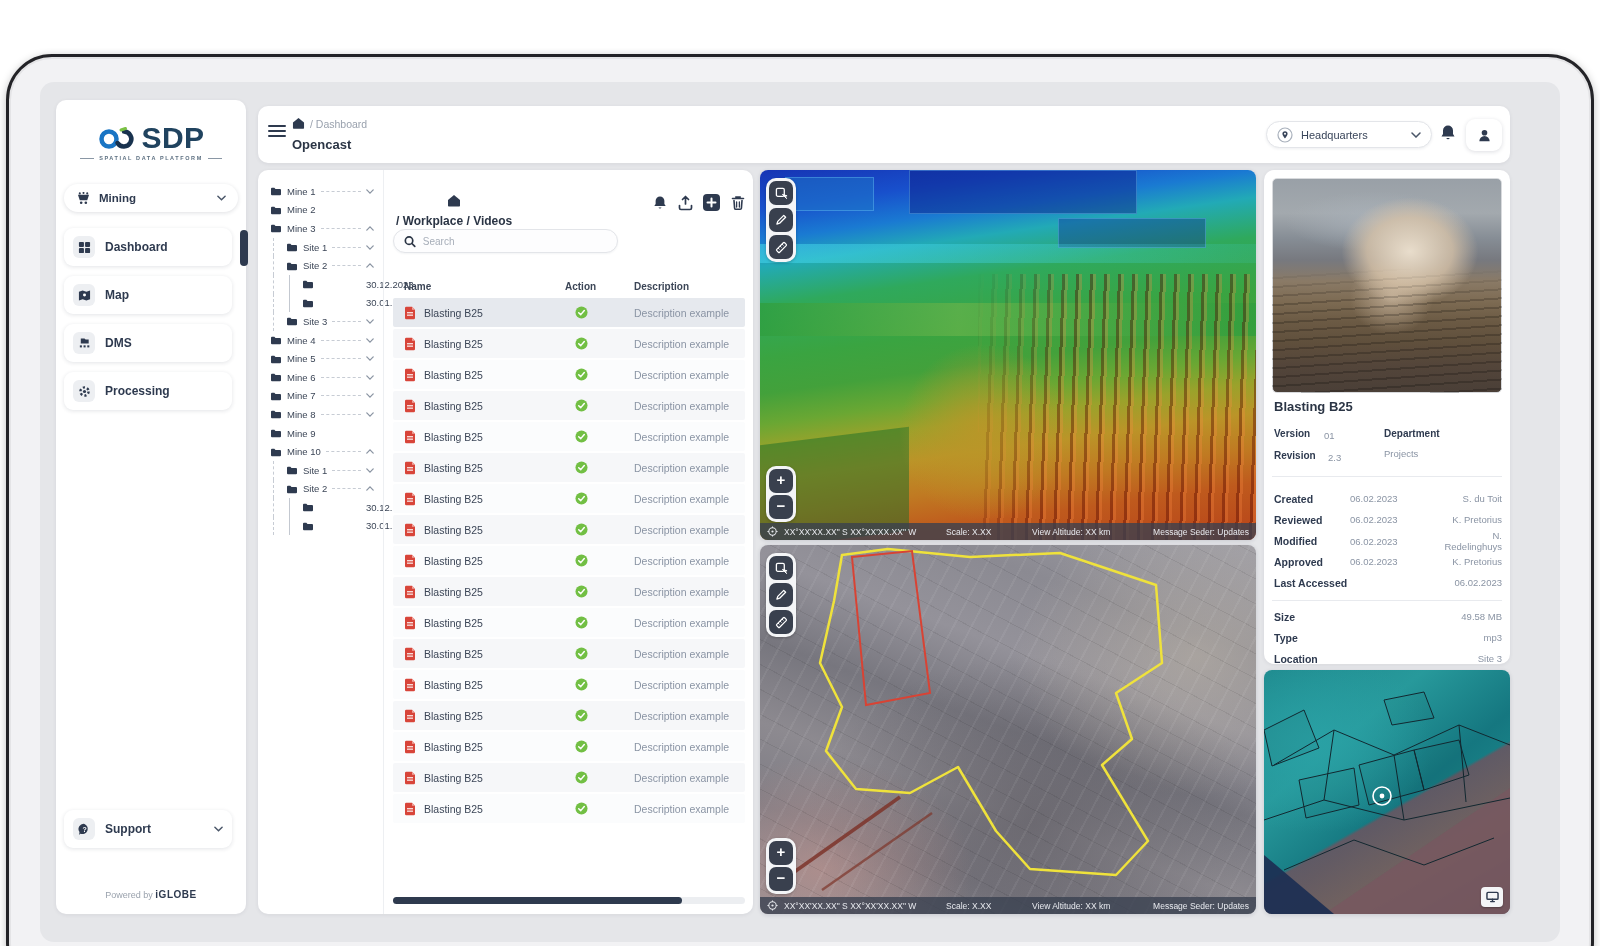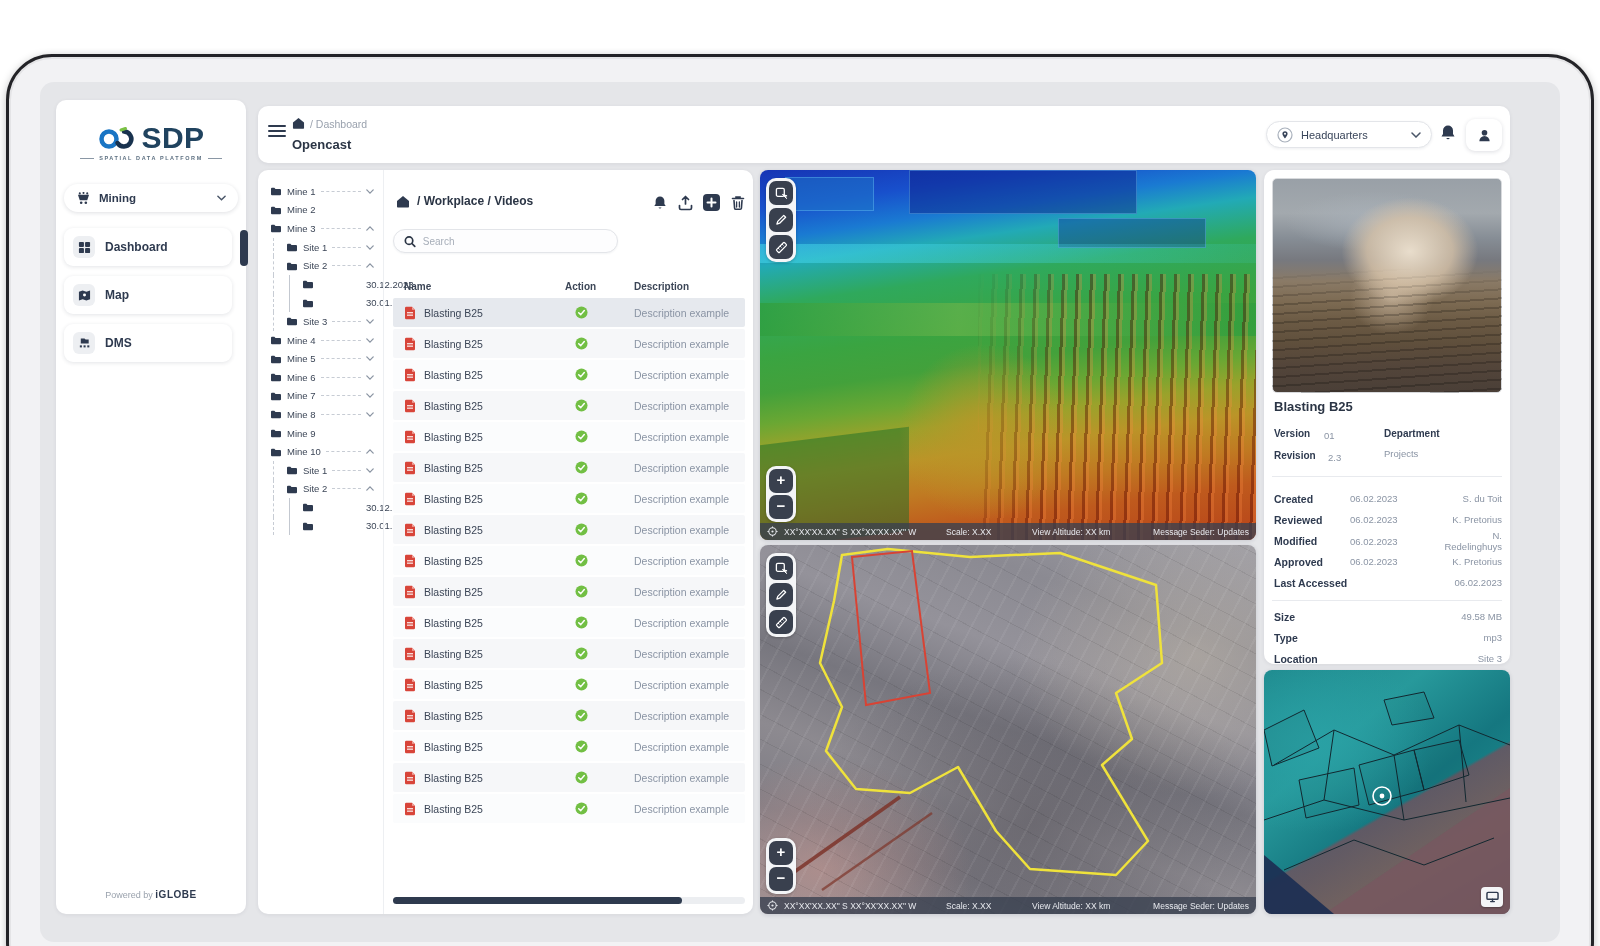--- a/index.html
+++ b/index.html
@@ -47,21 +47,21 @@
   .tree-item .t-label { font-size:9.5px; color:#3c4657; margin-left:5px; white-space:nowrap; }
   .tree-item .t-leader { flex:1; border-top:1px dashed #c7ccd4; margin:0 5px; }
   .t-chev svg { display:block; }
   .tree-item.chev-up .t-chev svg { transform:rotate(180deg); }
   .tree-item.lvl1 { padding-left:28px; }
   .tree-item.lvl2 { padding-left:44px;gap:47px; }
   .tree-item.lvl1::before, .tree-item.lvl2::before { content:""; position:absolute; left:15px; top:0; bottom:0; border-left:1px dashed #c7ccd4; }
   .tree-item.lvl2::after { content:""; position:absolute; left:31px; top:0; bottom:0; border-left:1px solid #c3c8d0; }
   .folder-ic { flex:0 0 auto; }
 
-  .files-head { position:absolute; left:138px; top:24px; display:flex; align-items:center; gap:7px; }
+  .files-head { position:absolute; left:138px; top:24px; display:flex; align-items:center; gap:7px;flex-direction:column; }
   .files-head .bc { font-size:12px; font-weight:bold; color:#2b3545; }
   .files-icons { position:absolute; top:24px; left:395px; width:92px; display:flex; align-items:center; justify-content:space-between; }
   .files-icons .icon-btn { position:static; }
   .add-btn { width:17px; height:17px; background:#2e3a4f; border-radius:4px; }
   .search-box { position:absolute; left:135px; top:59px; width:225px; height:24px; border:1px solid #e3e5e9; border-radius:12px; background:#fdfdfe; box-shadow:0 1px 2px rgba(25,35,60,.05); display:flex; align-items:center; gap:7px; padding:0 10px; }
   .search-box input { border:none; outline:none; background:transparent; font-size:10px; color:#3c4657; width:100%; font-family:"Liberation Sans", sans-serif; }
   .search-box input::placeholder { color:#a7aeb9; }
 
   .files-table { position:absolute; left:135px; right:8px; top:104px; }
   .ft-header { display:grid; grid-template-columns:161px 69px 1fr; padding-left:11px; height:24px; align-items:center; }
@@ -204,21 +204,42 @@
     </div>
     <div class="nav-item" style="top:176px;">
       <span class="nav-ic">
           <svg width="13" height="13" viewBox="0 0 14 14">
             <path d="M1 3 L5 1.5 L9 3 L13 1.5 V11 L9 12.5 L5 11 L1 12.5 Z" fill="#2e3a4f"></path>
             <circle cx="7" cy="6.5" r="1.6" fill="#fff"></circle>
           </svg>
         </span>
       <span class="lbl">Map</span>
     </div>
-
+    <div class="nav-item" style="top:272px;">
+      <span class="nav-ic">
+          <svg width="13" height="13" viewBox="0 0 14 14">
+            <circle cx="7" cy="7" r="4.4" fill="none" stroke="#2e3a4f" stroke-width="2.6" stroke-dasharray="2.3 2.3"></circle>
+            <circle cx="7" cy="7" r="1.7" fill="#2e3a4f"></circle>
+          </svg>
+        </span>
+      <span class="lbl">Processing</span>
+    </div>
+
+    <div class="nav-item" style="top:710px;">
+      <span class="nav-ic">
+          <svg width="13" height="13" viewBox="0 0 14 14">
+            <path d="M7 1 A5.6 5.6 0 1 1 2.5 11.5 L1.2 13 L1.6 9.8 A5.6 5.6 0 0 1 7 1 Z" fill="#2e3a4f"></path>
+            <text x="7" y="9.6" text-anchor="middle" font-size="7.5" font-weight="bold" fill="#fff" font-family="Liberation Sans, sans-serif">?</text>
+          </svg>
+        </span>
+      <span class="lbl" style="flex:1;">Support</span>
+      <svg width="9" height="6" viewBox="0 0 10 6">
+          <path d="M1 1 L5 5 L9 1" fill="none" stroke="#4a5668" stroke-width="1.6" stroke-linecap="round"></path>
+        </svg>
+    </div>
 
     <div class="powered"><span>Powered by</span> <b>iGLOBE</b></div>
   </div>
   <div class="active-indicator"></div>
 
   <div class="card header">
     <span class="icon-btn" style="left:10px; top:18px;">
       <svg width="18" height="14" viewBox="0 0 18 14">
           <path d="M1 2 H17 M1 7 H17 M1 12 H17" stroke="#2e3a4f" stroke-width="2" stroke-linecap="round"></path>
         </svg>

